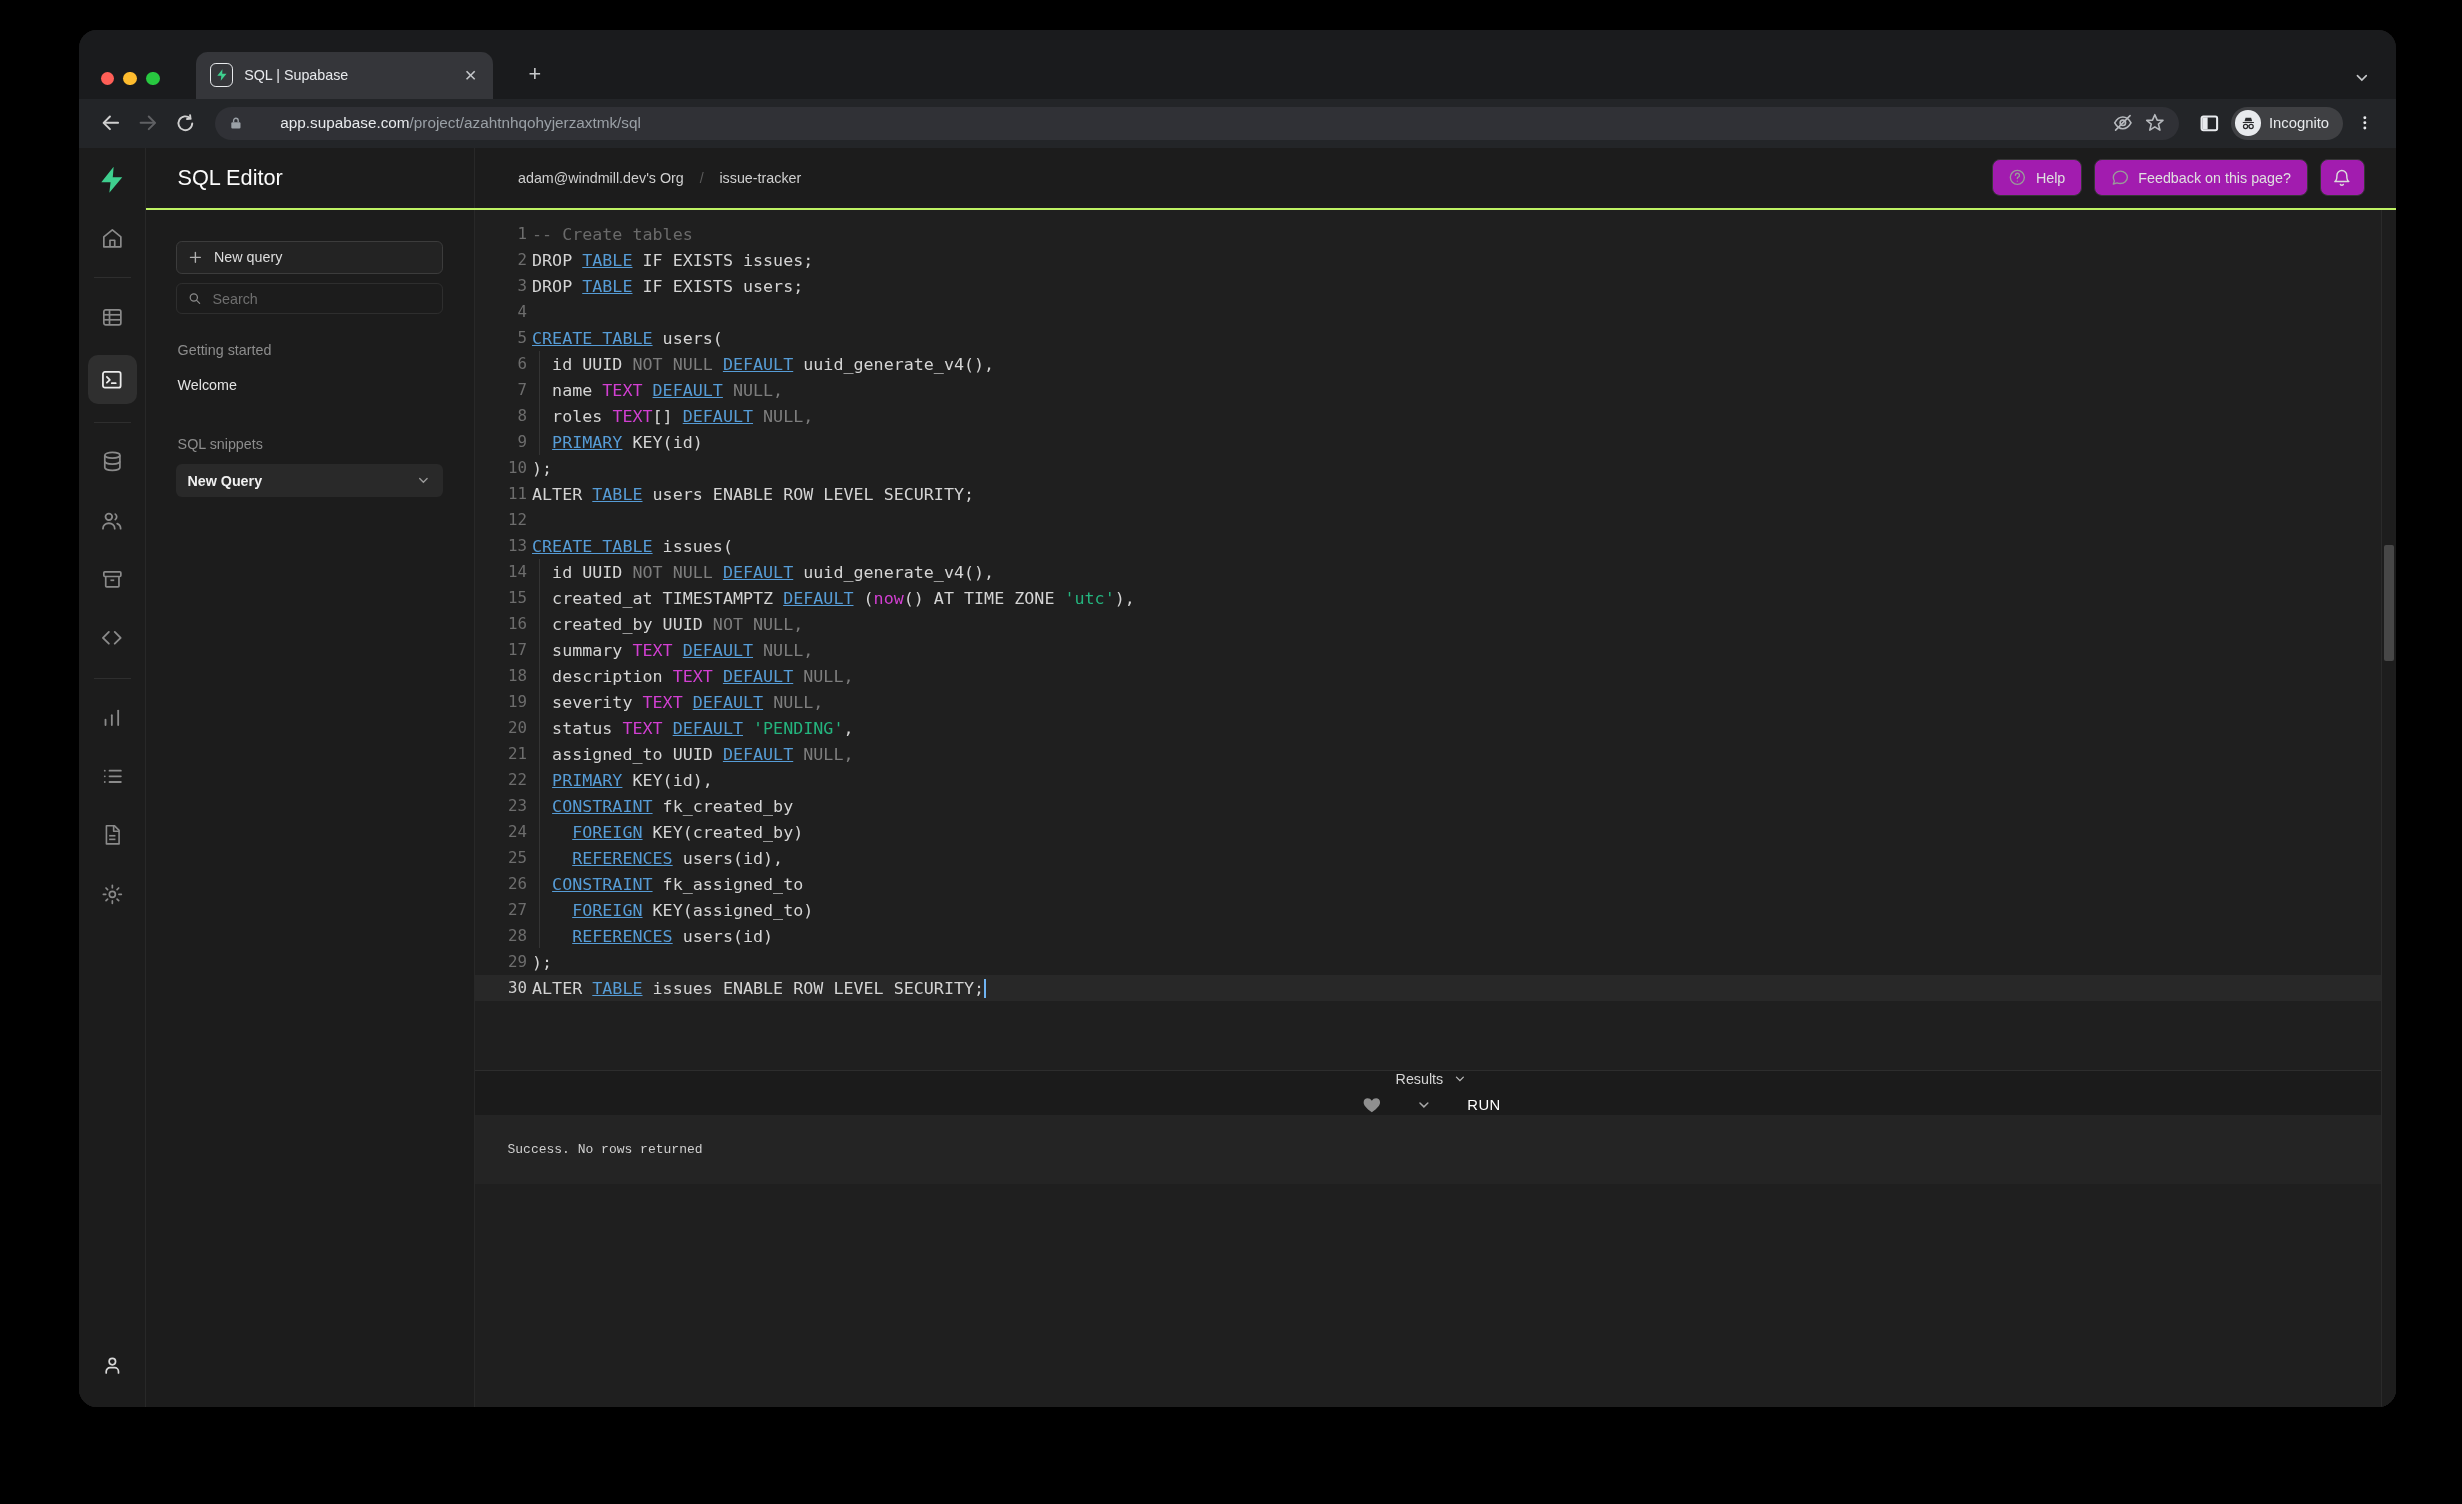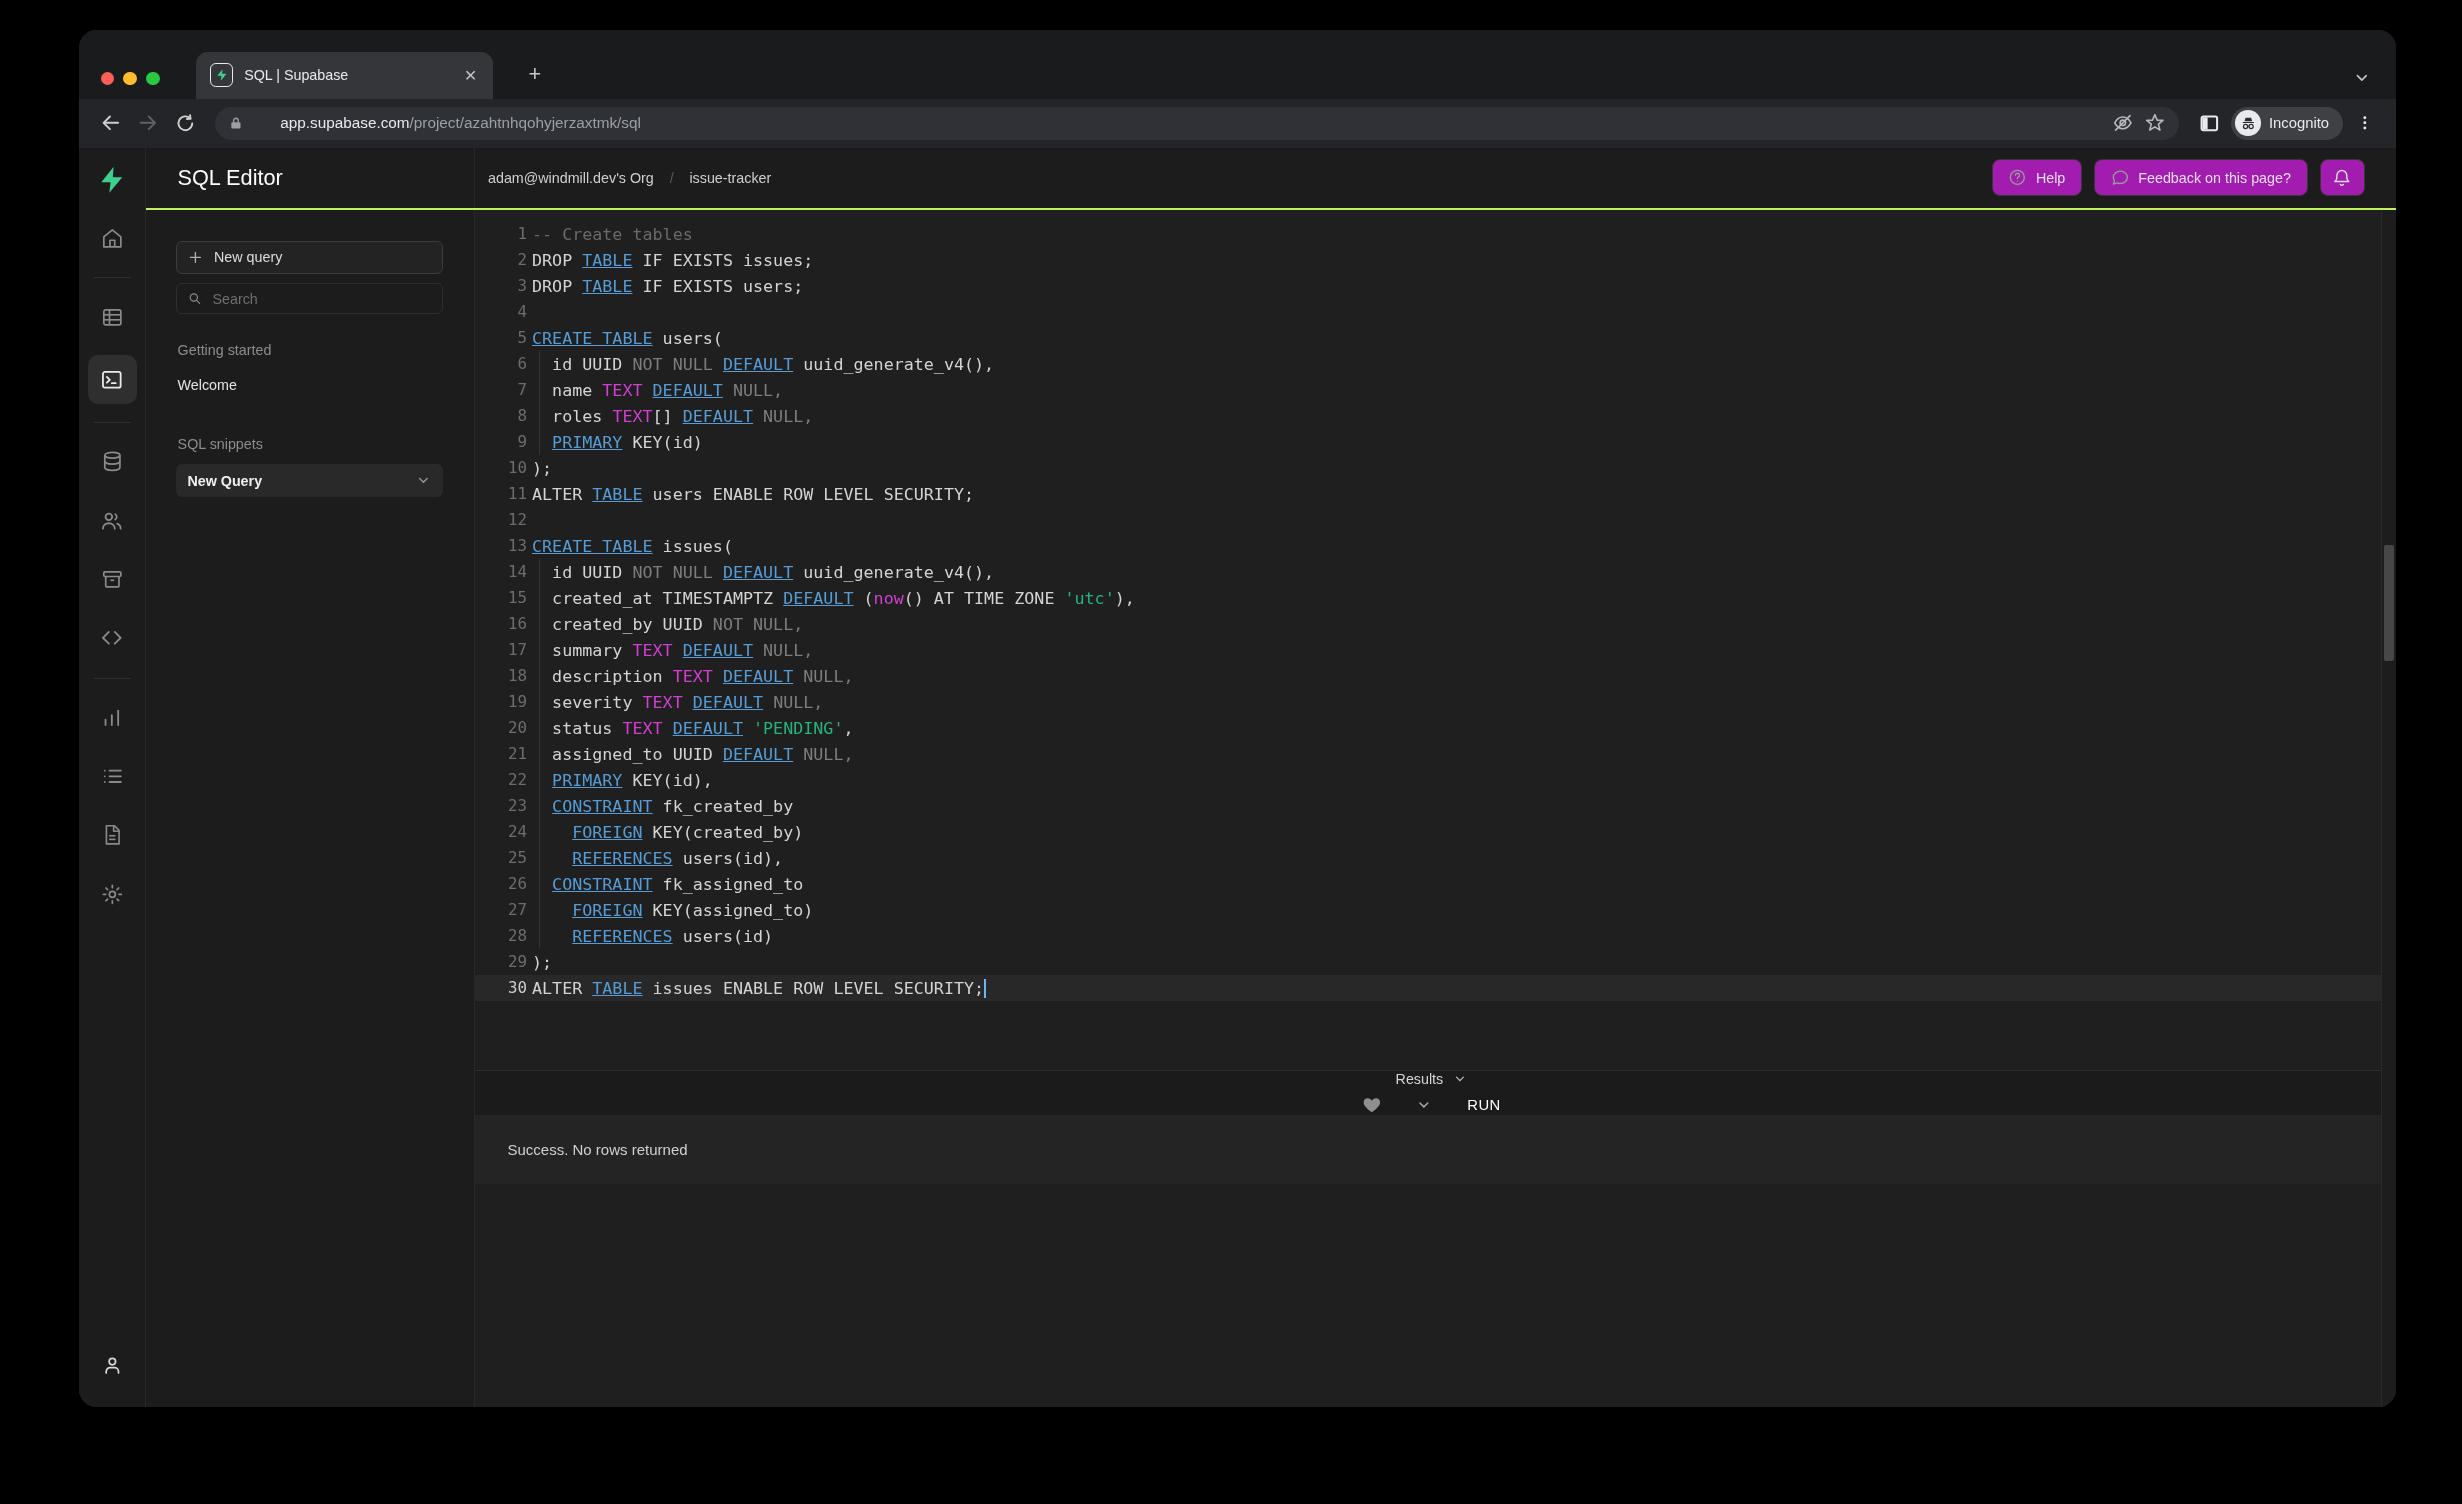--- a/index.html
+++ b/index.html
@@ -47,21 +47,21 @@
   .rail-item.active { background:#2f2f2f; border-radius:9.9px; color:#ececec; width:49px; height:49px; }
   .rail-divider { width:37px; height:1px; background:#2e2e2e; margin:2px 0 17.7px 0; }
   .rail-spacer { flex:1; }
 
   .main { flex:1; display:flex; flex-direction:column; min-width:0; }
   .app-header { height:62px; background:#1c1c1c; border-bottom:2px solid #bef264;
     display:flex; align-items:center; flex-shrink:0; }
   .app-header-left { width:329px; height:100%; display:flex; align-items:center;
     padding-left:31.5px; border-right:1px solid #282828; flex-shrink:0; }
   .app-title { font-size:21.7px; color:#fbfbfb; font-weight:400; }
-  .breadcrumb { margin-left:13px; display:flex; align-items:center; gap:15.8px; font-size:14.3px; }
+  .breadcrumb { margin-left:43px; display:flex; align-items:center; gap:15.8px; font-size:14.3px; }
   .crumb { color:#d0d0d0; } .crumb-sep { color:#5a5a5a; }
   .header-spacer { flex:1; }
   .hdr-actions { display:flex; align-items:center; gap:11.8px; margin-right:31.5px; }
   .hdr-btn { height:37px; border:1px solid #363636; background:#a21caf; border-radius:7.9px;
     display:flex; align-items:center; gap:8.9px; padding:0 15.8px; color:#e0e0e0; font-size:14.3px; }
   .hdr-btn.icon-only { width:45px; padding:0; justify-content:center; }
 
   .content { flex:1; display:flex; min-height:0; }
   .sidebar { width:329px; background:#1c1c1c; border-right:1px solid #282828;
     padding:31.5px 31.5px 0 29.6px; flex-shrink:0; }
@@ -100,21 +100,21 @@
   .cursor { display:inline-block; width:2px; height:19.7px; background:#6fb3f2;
     vertical-align:middle; margin-bottom:3px; }
 
   .results-header { height:45px; border-top:1px solid #2d2d2d; background:#1b1b1b;
     display:flex; align-items:center; padding:0 41px 0 32.5px; flex-shrink:0;flex-direction:column; }
   .results-tab { display:flex; align-items:center; gap:9.9px; color:#d6d6d6; font-size:14.3px; }
   .rh-spacer { flex:1; }
   .rh-actions { display:flex; align-items:center; gap:35px; }
   .run-btn { color:#fff; font-size:14.8px; font-weight:500; letter-spacing:0.5px; }
   .success-row { height:69px; background:#242424; display:flex; align-items:center;
-    padding-left:32.5px; font-family:Liberation Sans, sans-serif; font-size:15px;
+    padding-left:32.5px; font-family:Liberation Mono, monospace; font-size:13px;
     color:#d0d0d0; flex-shrink:0; }
   .results-empty { flex:1; background:#1f1f1f; }
 
   .scrollbar { position:absolute; right:0; top:0; bottom:0; width:14.8px; background:#1d1d1d;
     border-left:1px solid #2a2a2a; }
   .scroll-thumb { position:absolute; left:2px; right:2px; top:335px; height:116px;
     background:#474747; border-radius:2px; }
 
   svg { display:block; }
 </style>

